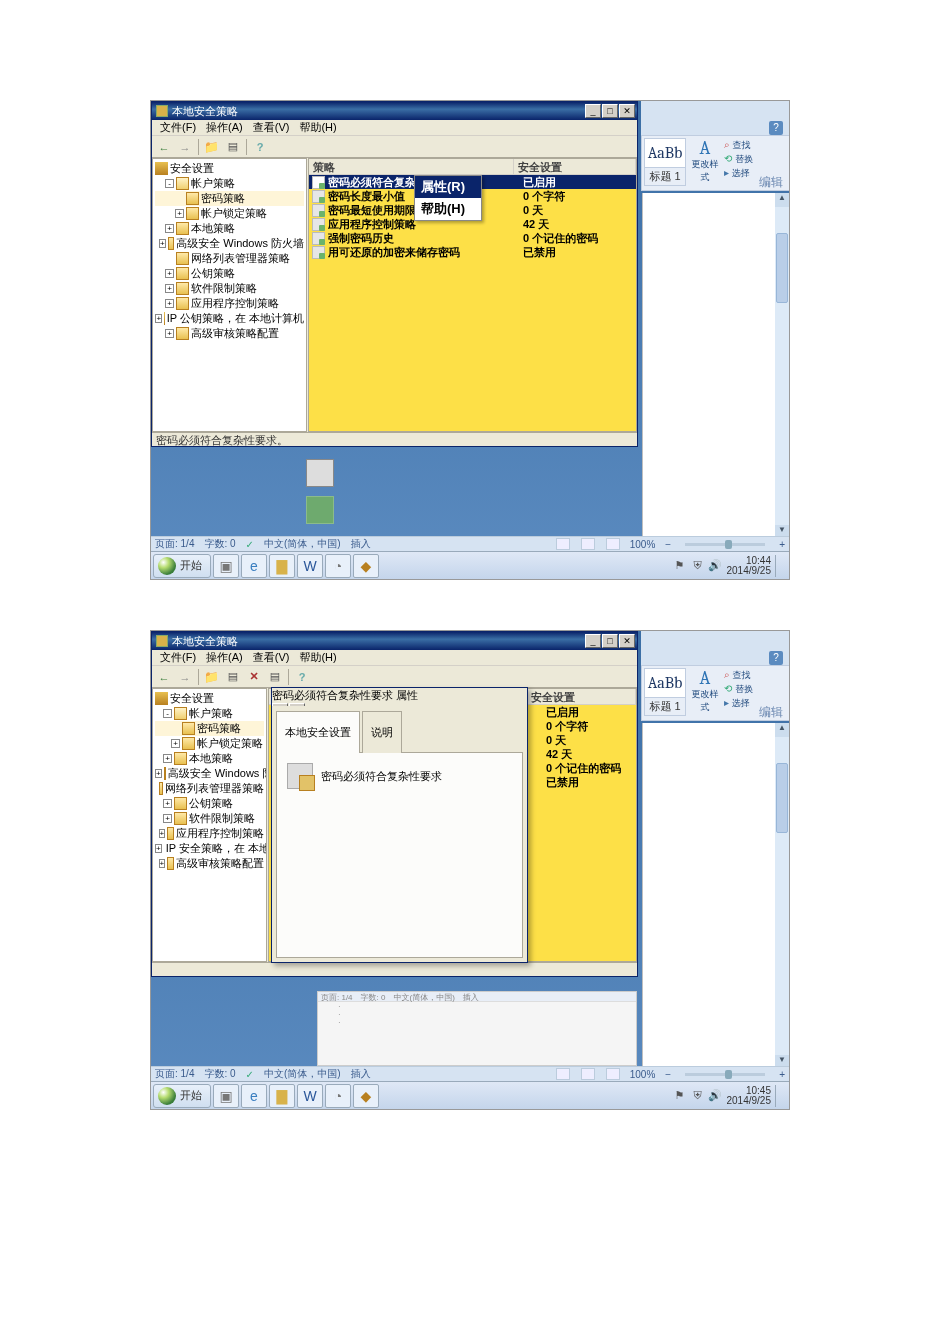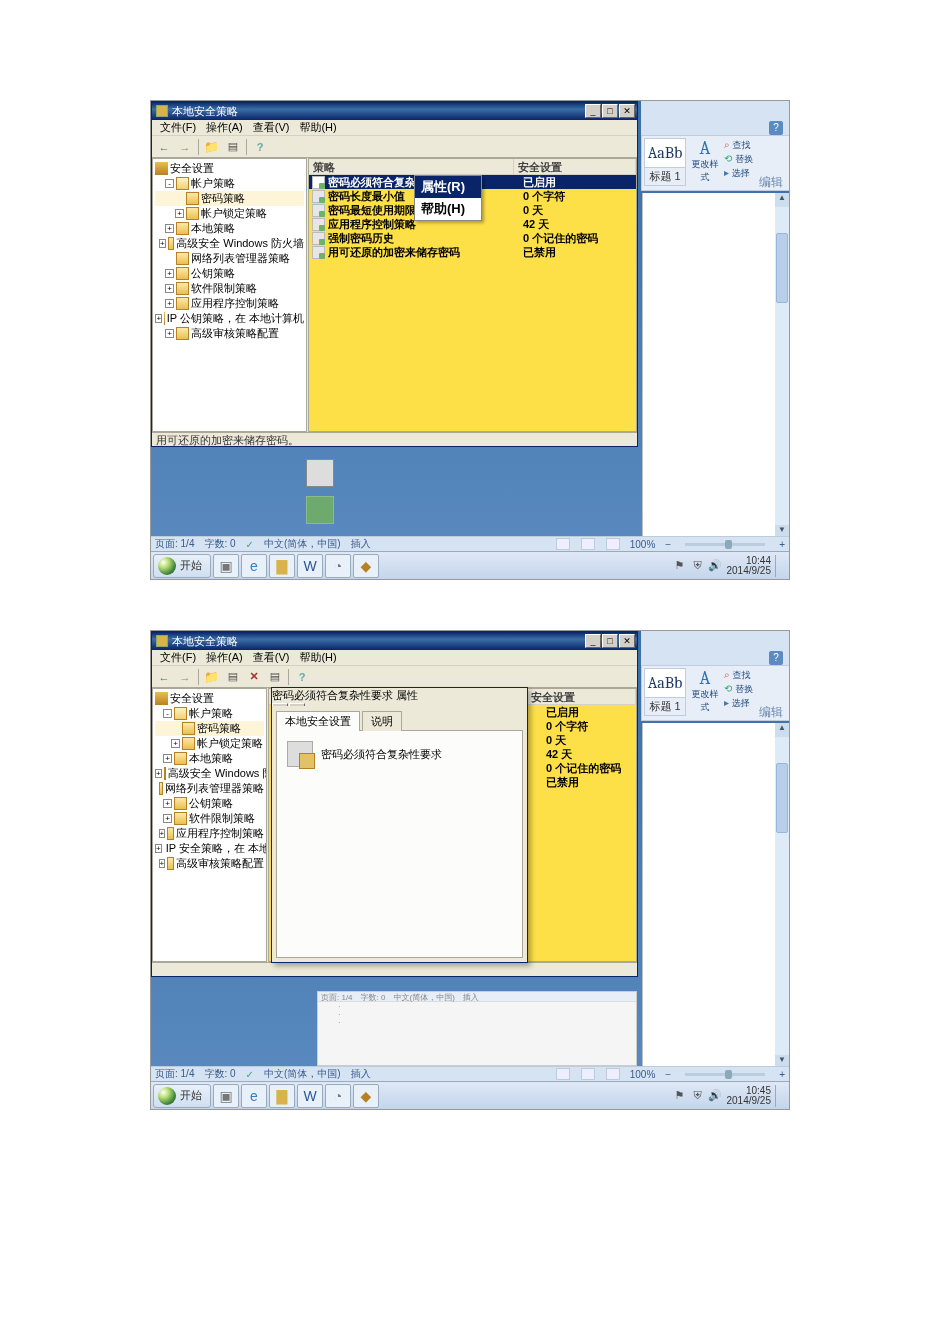--- a/index.html
+++ b/index.html
@@ -315,21 +315,21 @@
     border: 1px solid #0a246a;
     z-index: 30;
     box-shadow: 3px 3px 5px rgba(0,0,0,.3);
     display:flex; flex-direction:column;
   }
   .dialog .titlebar{height:18px;}
   .tabstrip {
     display:flex; gap:0; padding: 4px 4px 0 4px; background:#ece9d8;
   }
   .tab {
-    padding: 2px 8px;
+    padding: 13px 8px;
     font-size: 11px;
     background: #ece9d8;
     border: 1px solid #aca899;
     border-bottom: none;
     margin-right: 2px;
     position: relative;
     top: 1px;
   }
   .tab.active { background:#fcfcfa; z-index:1;}
   .tab-body {
@@ -538,21 +538,21 @@
                 <span class="c1">用可还原的加密来储存密码</span>
                 <span class="c2">已禁用</span>
               </div>
             </div>
           <div class="ctx-menu">
             <div class="hl">属性(R)</div>
             <div>帮助(H)</div>
           </div>
         </div>
       </div>
-      <div class="status">用可还原的加密来储存密码。</div>
+      <div class="status">密码必须符合复杂性要求。</div>
     </div>
 
     <div class="word-status">
       <span>页面: 1/4</span>
       <span>字数: 0</span>
       <span style="color:#3a7;">✓</span>
       <span>中文(简体，中国)</span>
       <span>插入</span>
       <span class="spacer"></span>
       <span class="vbtn"></span>

